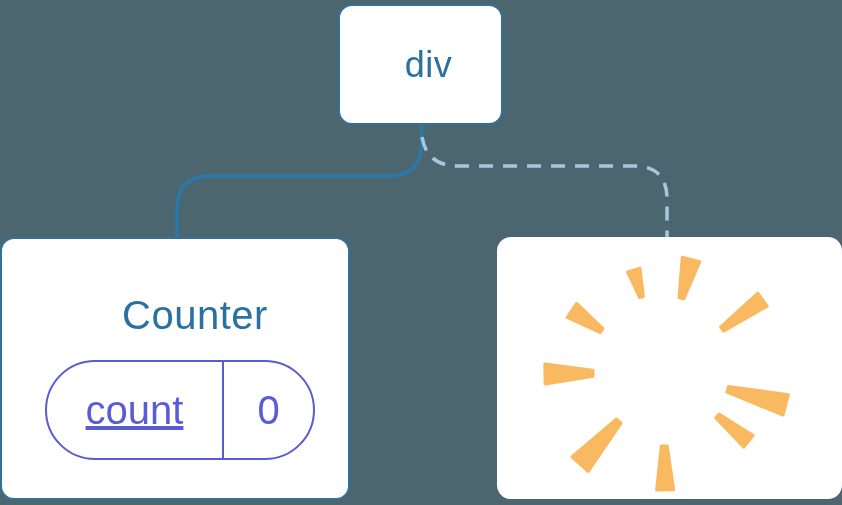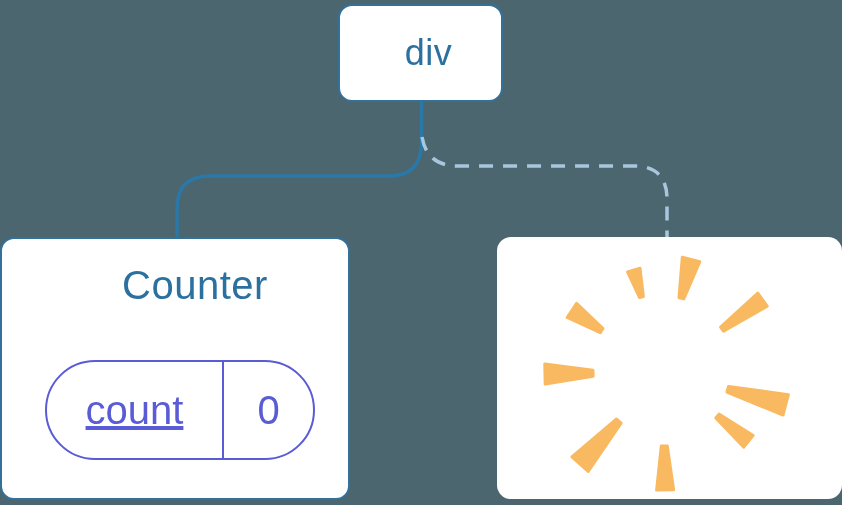--- a/index.html
+++ b/index.html
@@ -17,21 +17,21 @@
     position:relative;
     width:842px;height:505px;
     background:var(--bg);
     overflow:hidden;
     font-family:"Liberation Sans", sans-serif;
   }
   .edges{position:absolute;left:0;top:0;width:842px;height:505px;}
   .edge-solid{fill:none;stroke:var(--edge-solid);stroke-width:3.5;}
   .edge-dashed{fill:none;stroke:var(--edge-dashed);stroke-width:3.5;stroke-dasharray:14 10;}
   .node-root{
-    position:absolute;left:338px;top:4px;width:165px;height:98px;
+    position:absolute;left:338px;top:4px;width:165px;height:121px;
     box-sizing:border-box;
     background:var(--card-bg);
     border:2.5px solid var(--node-border);
     border-radius:14px;
     display:flex;align-items:center;justify-content:center;padding-left:16px;
   }
   .node-root .label{
     color:var(--node-text);
     font-size:36px;font-weight:500;letter-spacing:0.5px;
   }
@@ -41,21 +41,21 @@
     border-radius:14px;
   }
   .card-counter{
     left:0;width:350px;height:263px;
     border:2px solid var(--node-border);
   }
   .card-poof{
     left:497px;width:345px;height:262px;
   }
   .card-counter .title{
-    margin-top:24px;
+    margin-top:54px;
     text-align:center;
     color:var(--node-text);
     font-size:40px;font-weight:500;letter-spacing:0.5px;padding-left:40px;
   }
   .state-pill{
     position:absolute;left:43px;top:121px;
     width:270px;height:100px;
     box-sizing:border-box;
     border:2px solid var(--state-purple);
     border-radius:50px;

